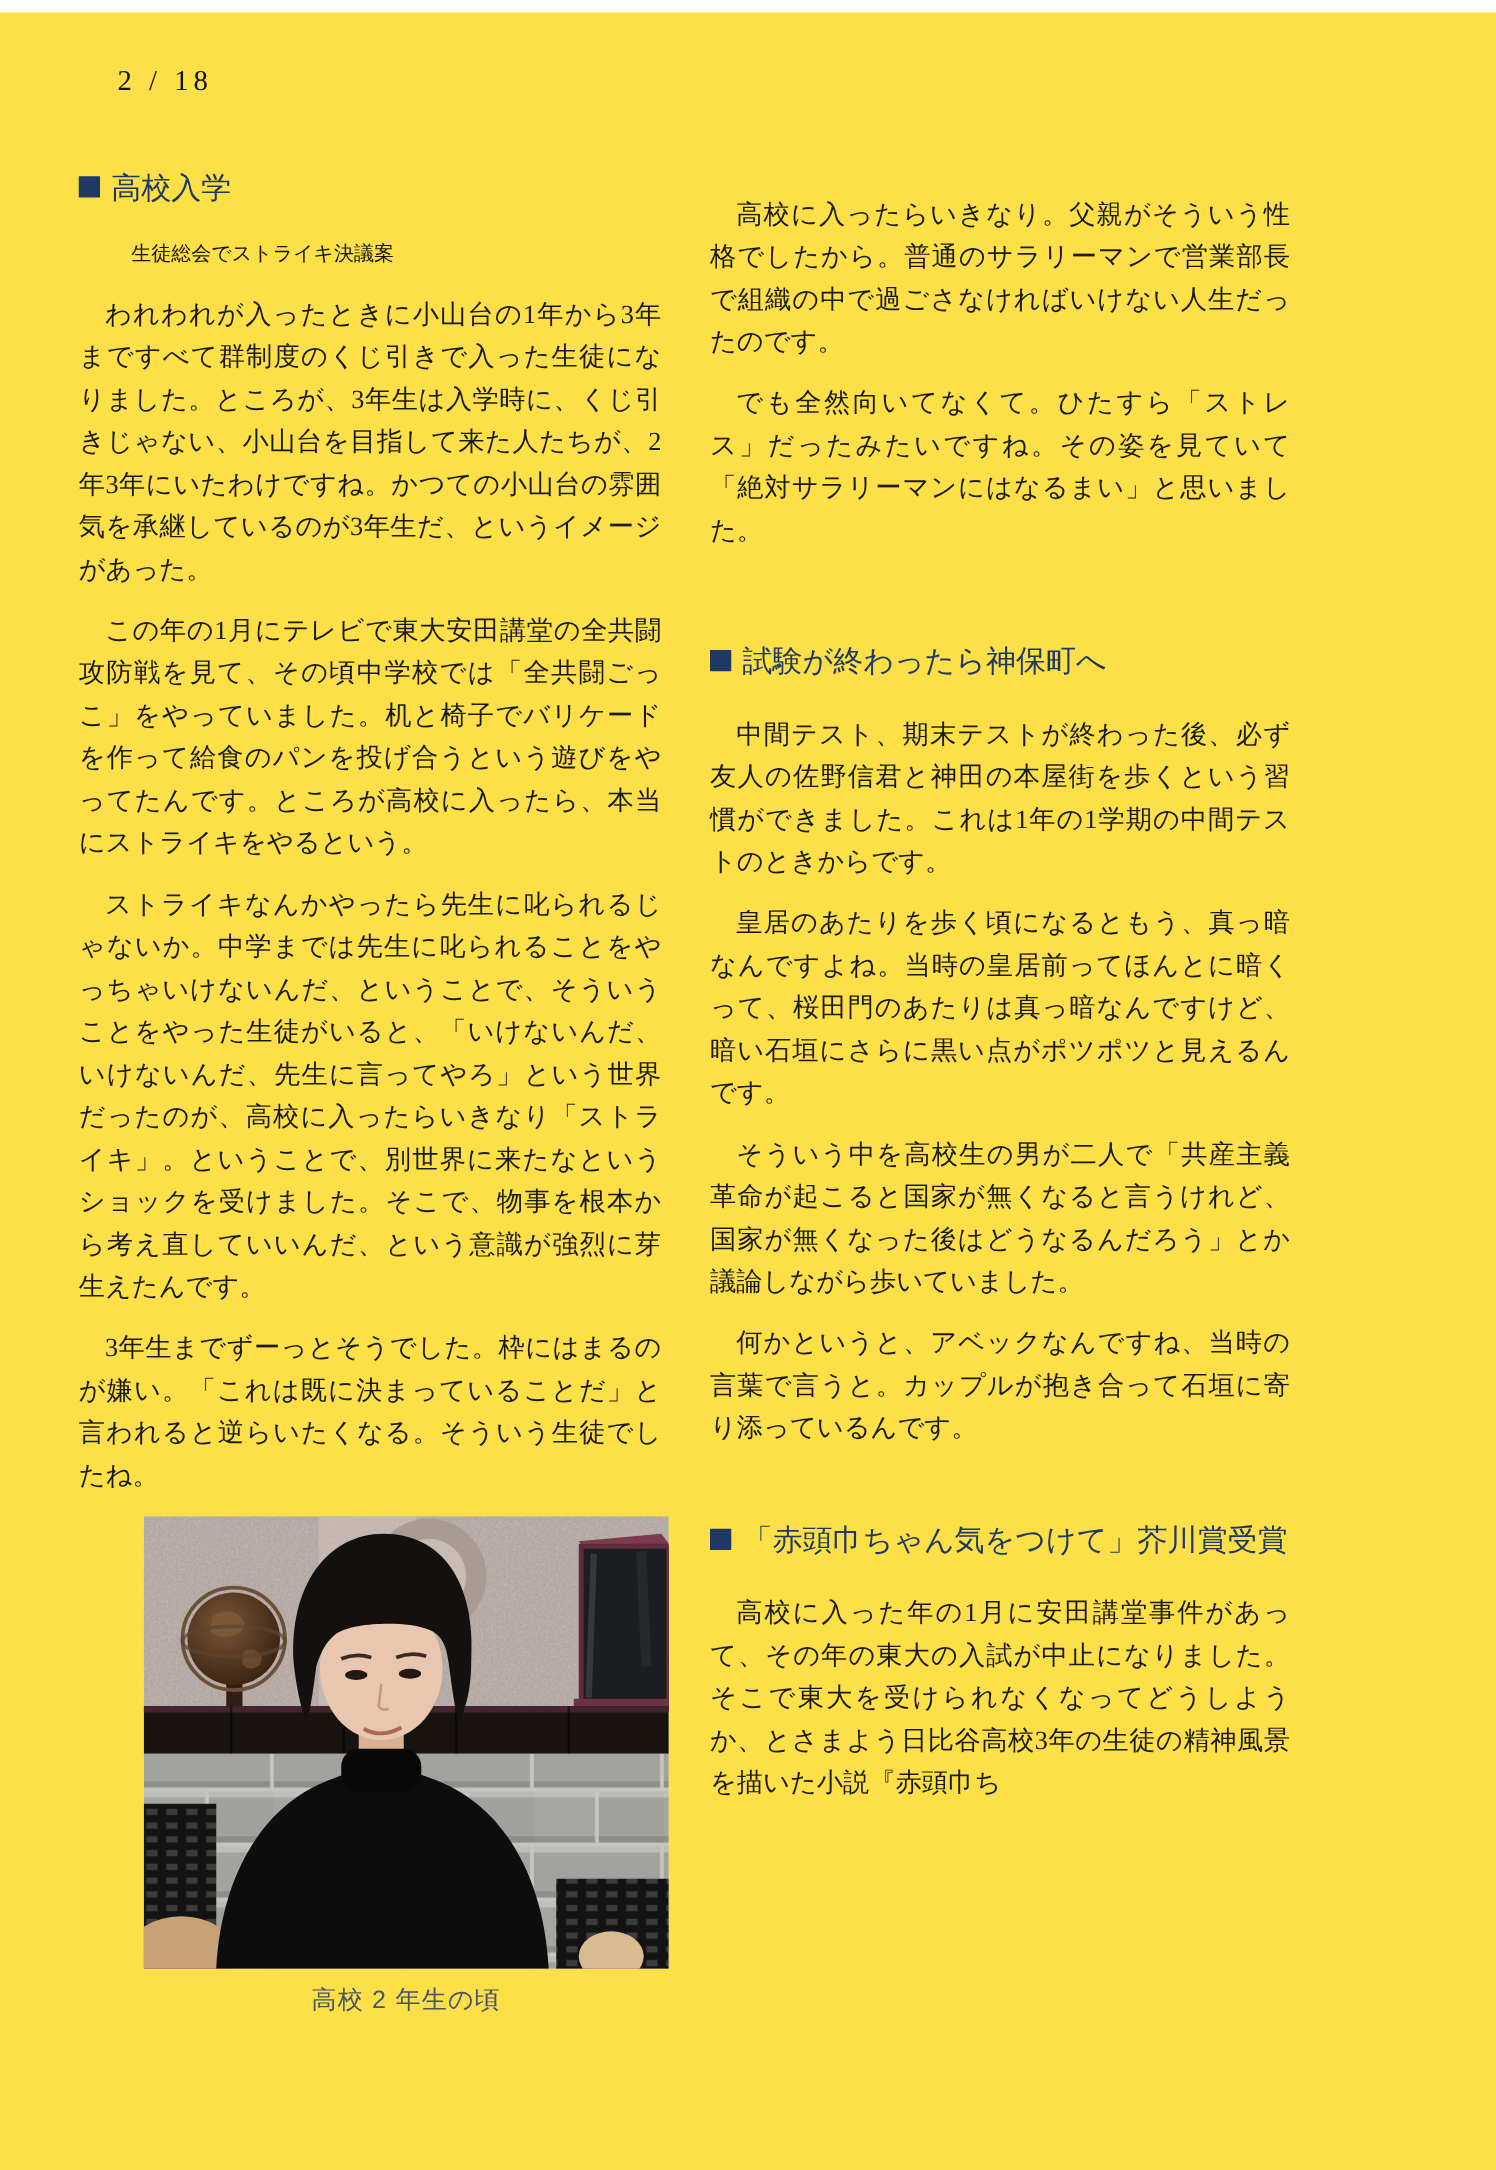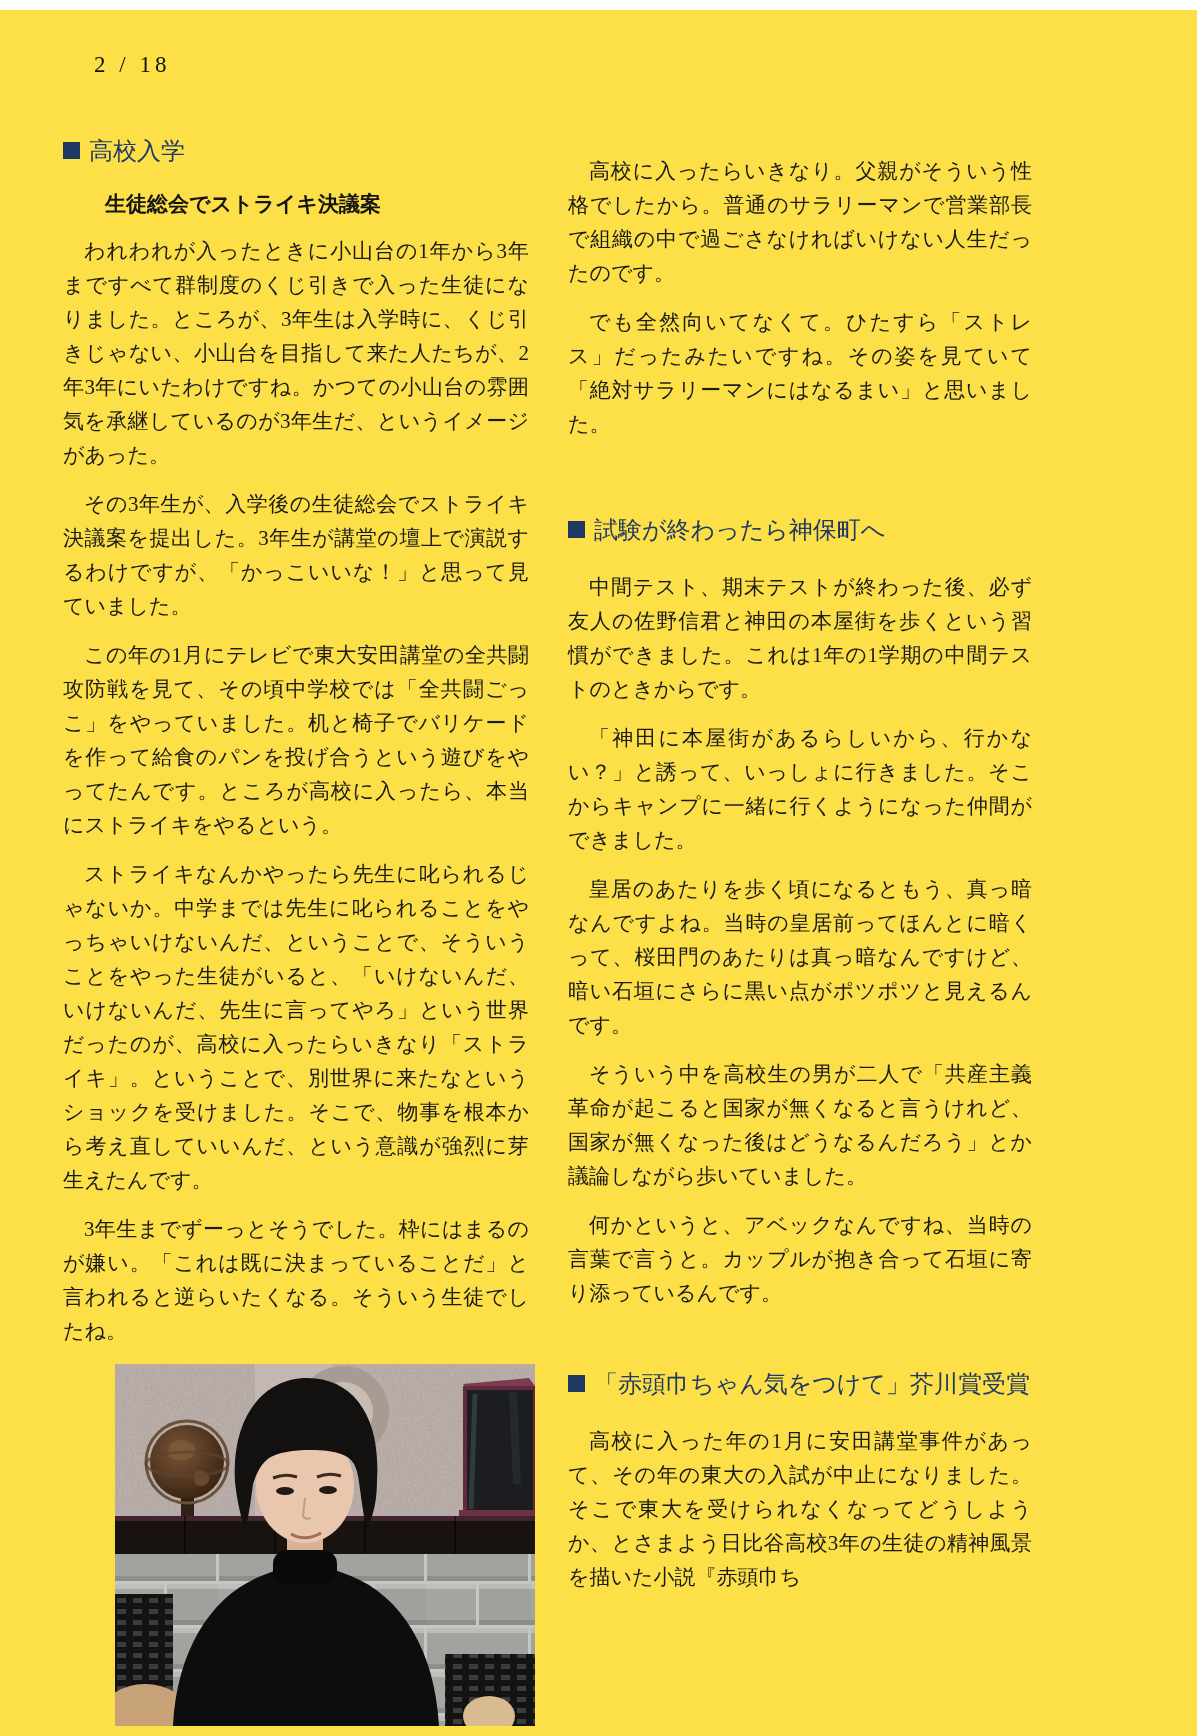--- a/index.html
+++ b/index.html
@@ -26,21 +26,21 @@
     color:#1f3864;margin:0 0 26px 0;white-space:nowrap;
   }
   .sec-h .sq{
     display:inline-block;width:17px;height:17px;
     background:#1f3864;margin-right:9px;
   }
   .sec-h.mt{margin-top:74px;}
 
   .subhead{
     font-family:"Liberation Sans","DejaVu Sans",sans-serif;
-    font-weight:bold;font-size:21px;line-height:25px;
+    font-weight:normal;font-size:16px;line-height:25px;
     color:#141414;padding-left:42px;margin:0 0 18px 0;
   }
 
   .para{
     font-size:21px;line-height:34px;
     text-align:justify;text-indent:21px;
     margin:0 0 15px 0;
   }
   .para:last-child{margin-bottom:0;}
 
@@ -59,21 +59,20 @@
 
   <div class="page-number">2 / 18</div>
 
   <div class="col col-left">
 
     <h2 class="sec-h"><span class="sq"></span><span>高校入学</span></h2>
 
     <div class="subhead">生徒総会でストライキ決議案</div>
 
     <p class="para">われわれが入ったときに小山台の1年から3年まですべて群制度のくじ引きで入った生徒になりました。ところが、3年生は入学時に、くじ引きじゃない、小山台を目指して来た人たちが、2年3年にいたわけですね。かつての小山台の雰囲気を承継しているのが3年生だ、というイメージがあった。</p>
-    <p class="para">その3年生が、入学後の生徒総会でストライキ決議案を提出した。3年生が講堂の壇上で演説するわけですが、「かっこいいな！」と思って見ていました。</p>
     <p class="para">この年の1月にテレビで東大安田講堂の全共闘攻防戦を見て、その頃中学校では「全共闘ごっこ」をやっていました。机と椅子でバリケードを作って給食のパンを投げ合うという遊びをやってたんです。ところが高校に入ったら、本当にストライキをやるという。</p>
     <p class="para">ストライキなんかやったら先生に叱られるじゃないか。中学までは先生に叱られることをやっちゃいけないんだ、ということで、そういうことをやった生徒がいると、「いけないんだ、いけないんだ、先生に言ってやろ」という世界だったのが、高校に入ったらいきなり「ストライキ」。ということで、別世界に来たなというショックを受けました。そこで、物事を根本から考え直していいんだ、という意識が強烈に芽生えたんです。</p>
     <p class="para">3年生までずーっとそうでした。枠にはまるのが嫌い。「これは既に決まっていることだ」と言われると逆らいたくなる。そういう生徒でしたね。</p>
 
     <figure class="figure" style="margin-top:16px;margin-left:52px;margin-right:0;margin-bottom:0;">
       <svg viewBox="0 0 420 362" role="img">
         <defs>
           <radialGradient id="gsphere" cx="40%" cy="35%" r="75%">
             <stop offset="0%" stop-color="#7a5536"></stop>
             <stop offset="100%" stop-color="#341f10"></stop>
@@ -162,21 +161,20 @@
   </div>
 
   <div class="col col-right">
 
     <p class="para">高校に入ったらいきなり。父親がそういう性格でしたから。普通のサラリーマンで営業部長で組織の中で過ごさなければいけない人生だったのです。</p>
     <p class="para">でも全然向いてなくて。ひたすら「ストレス」だったみたいですね。その姿を見ていて「絶対サラリーマンにはなるまい」と思いました。</p>
 
     <h2 class="sec-h mt"><span class="sq"></span><span>試験が終わったら神保町へ</span></h2>
 
     <p class="para">中間テスト、期末テストが終わった後、必ず友人の佐野信君と神田の本屋街を歩くという習慣ができました。これは1年の1学期の中間テストのときからです。</p>
-    <p class="para">「神田に本屋街があるらしいから、行かない？」と誘って、いっしょに行きました。そこからキャンプに一緒に行くようになった仲間ができました。</p>
     <p class="para">皇居のあたりを歩く頃になるともう、真っ暗なんですよね。当時の皇居前ってほんとに暗くって、桜田門のあたりは真っ暗なんですけど、暗い石垣にさらに黒い点がポツポツと見えるんです。</p>
     <p class="para">そういう中を高校生の男が二人で「共産主義革命が起こると国家が無くなると言うけれど、国家が無くなった後はどうなるんだろう」とか議論しながら歩いていました。</p>
     <p class="para">何かというと、アベックなんですね、当時の言葉で言うと。カップルが抱き合って石垣に寄り添っているんです。</p>
 
     <h2 class="sec-h mt" style="margin-top:59px;"><span class="sq"></span><span>「赤頭巾ちゃん気をつけて」芥川賞受賞</span></h2>
 
     <p class="para">高校に入った年の1月に安田講堂事件があって、その年の東大の入試が中止になりました。そこで東大を受けられなくなってどうしようか、とさまよう日比谷高校3年の生徒の精神風景を描いた小説『赤頭巾ち</p>
   </div>
 
 </div>

